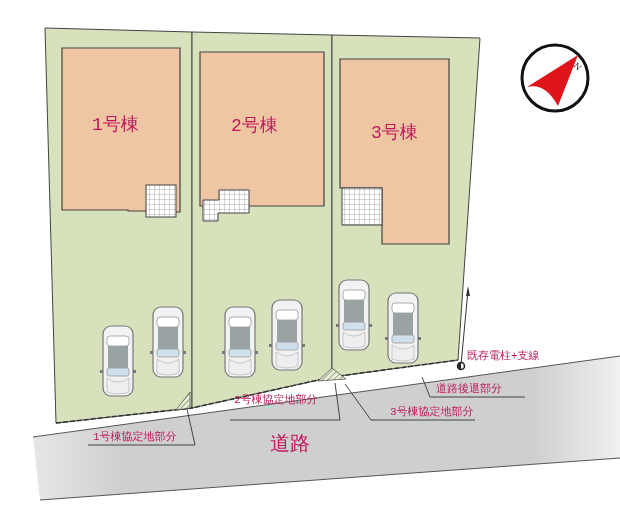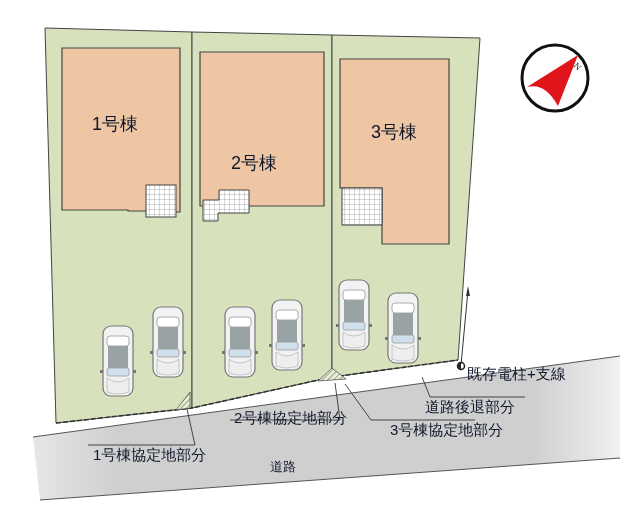--- a/index.html
+++ b/index.html
@@ -1,22 +1,22 @@
 <!DOCTYPE html>
 <html><head>
   <meta charset="utf-8">
   <style>
     html, body { margin:0; padding:0; background:#ffffff; }
     body { width:620px; height:526px; overflow:hidden; position:relative; font-family:"DejaVu Serif", serif; }
     .stage { position:absolute; left:0; top:0; width:620px; height:526px; }
     svg text { font-family:"DejaVu Serif", serif; fill:#222; }
-    .lbl { position:absolute; font-family:Liberation Sans, sans-serif; color:#0f172a; white-space:nowrap; }
+    .lbl { position:absolute; font-family:Liberation Mono, monospace; color:#be185d; white-space:nowrap; }
     .bldg-lbl { font-size:18px; }
-    .small-lbl { font-size:15px;margin-top:17px; }
-    .road-lbl { font-size:13px;margin-top:28px; }
+    .small-lbl { font-size:11px; }
+    .road-lbl { font-size:20px; }
   </style>
 </head>
 <body>
 
 <div class="stage">
   <svg width="620" height="526" viewBox="0 0 620 526" xmlns="http://www.w3.org/2000/svg">
     <defs>
       <pattern id="grid" width="5" height="5" patternUnits="userSpaceOnUse">
         <rect width="5" height="5" fill="#ffffff"></rect>
         <path d="M5 0 V5 M0 5 H5" stroke="#777" stroke-width="0.6"></path>
@@ -113,23 +113,23 @@
 
     <g transform="translate(555,78)">
       <circle r="33" fill="#fff" stroke="#111" stroke-width="3"></circle>
       <path d="M23 -23 L-28 9 Q-10 4 3 28 Z" fill="#e0151b"></path>
       <text x="18" y="-12" font-size="8" transform="rotate(45 18 -12)">N</text>
     </g>
   </svg>
 
   
   <div class="lbl bldg-lbl" style="left:92px;top:112px;">1号棟</div>
-  <div class="lbl bldg-lbl" style="left:231px;top:113px;margin-top:38px;">2号棟</div>
+  <div class="lbl bldg-lbl" style="left:231px;top:113px;">2号棟</div>
   <div class="lbl bldg-lbl" style="left:371px;top:120px;text-align:center;">3号棟</div>
 
   
   <div class="lbl small-lbl" style="left:93px;top:429px;">1号棟協定地部分</div>
   <div class="lbl small-lbl" style="left:234px;top:392px;">2号棟協定地部分</div>
   <div class="lbl small-lbl" style="left:390px;top:404px;">3号棟協定地部分</div>
-  <div class="lbl small-lbl" style="left:425px;top:381px;">道路後退部分</div>
+  <div class="lbl small-lbl" style="left:436px;top:381px;">道路後退部分</div>
   <div class="lbl small-lbl" style="left:467px;top:348px;">既存電柱+支線</div>
   <div class="lbl road-lbl" style="left:270px;top:430px;">道路</div>
 </div>
 
 </body></html>

